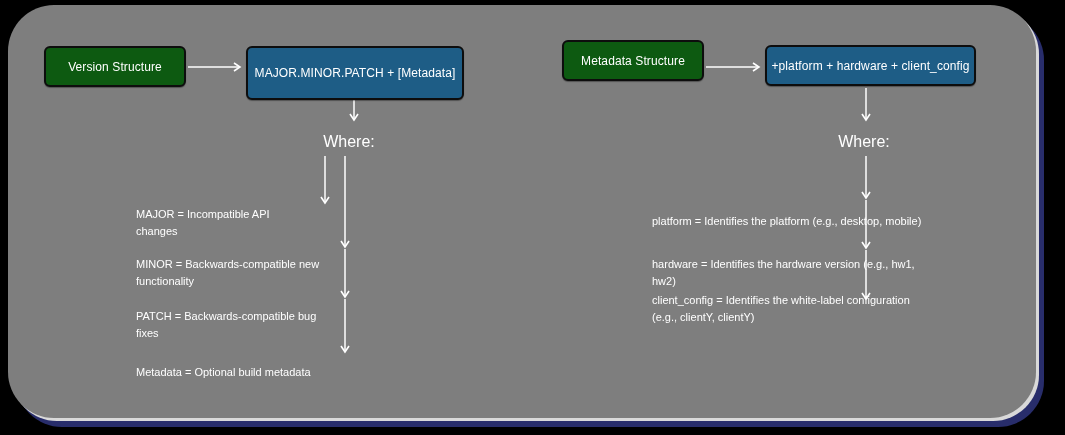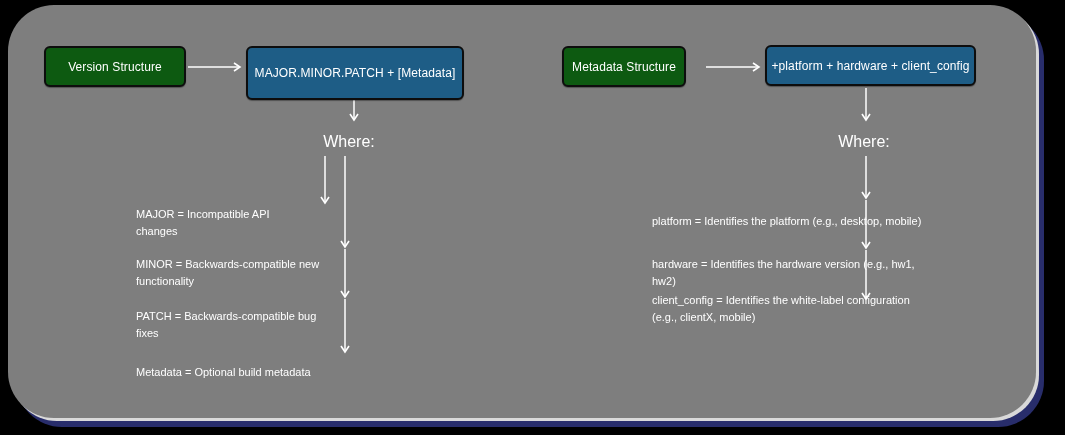--- a/index.html
+++ b/index.html
@@ -98,29 +98,29 @@
     <div>functionality</div>
   </div>
   <div class="def" style="left:136px; top:308px;">
     <div>PATCH = Backwards-compatible bug</div>
     <div>fixes</div>
   </div>
   <div class="def" style="left:136px; top:364px;">
     <div>Metadata = Optional build metadata</div>
   </div>
 
-  <div class="node green" style="left:562px; top:46px; width:124px; height:41px;">Metadata Structure</div>
+  <div class="node green" style="left:562px; top:40px; width:142px; height:41px;">Metadata Structure</div>
   <div class="node blue" style="left:765px; top:45px; width:211px; height:41px;">+platform + hardware + client_config</div>
   <div class="where" style="left:864px; top:133px;">Where:</div>
 
   <div class="def" style="left:652px; top:213px;">
     <div>platform = Identifies the platform (e.g., desktop, mobile)</div>
   </div>
   <div class="def" style="left:652px; top:256px;">
     <div>hardware = Identifies the hardware version (e.g., hw1,</div>
     <div>hw2)</div>
   </div>
   <div class="def" style="left:652px; top:292px;">
     <div>client_config = Identifies the white-label configuration</div>
-    <div>(e.g., clientX, mobile)</div>
+    <div>(e.g., clientY, clientY)</div>
   </div>
 
 </div>
 
 </body></html>

